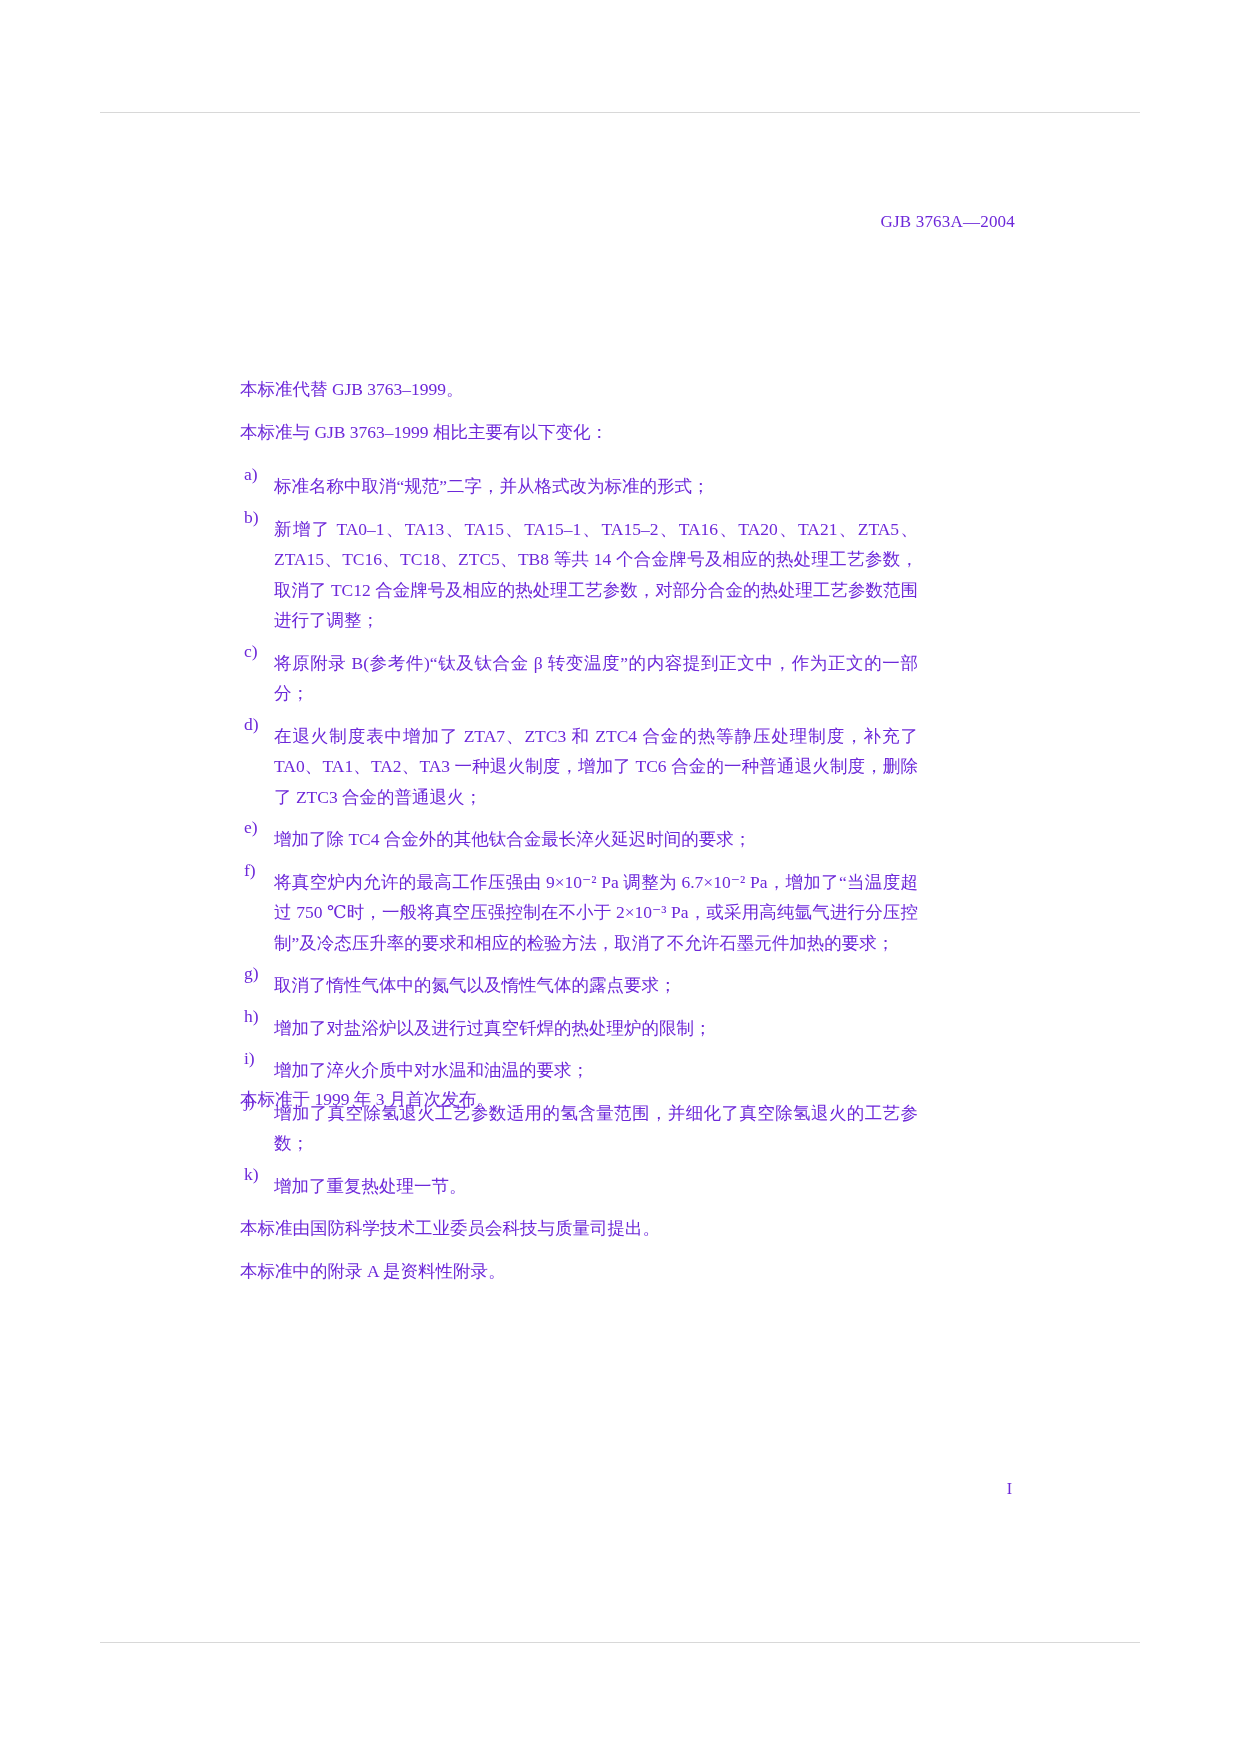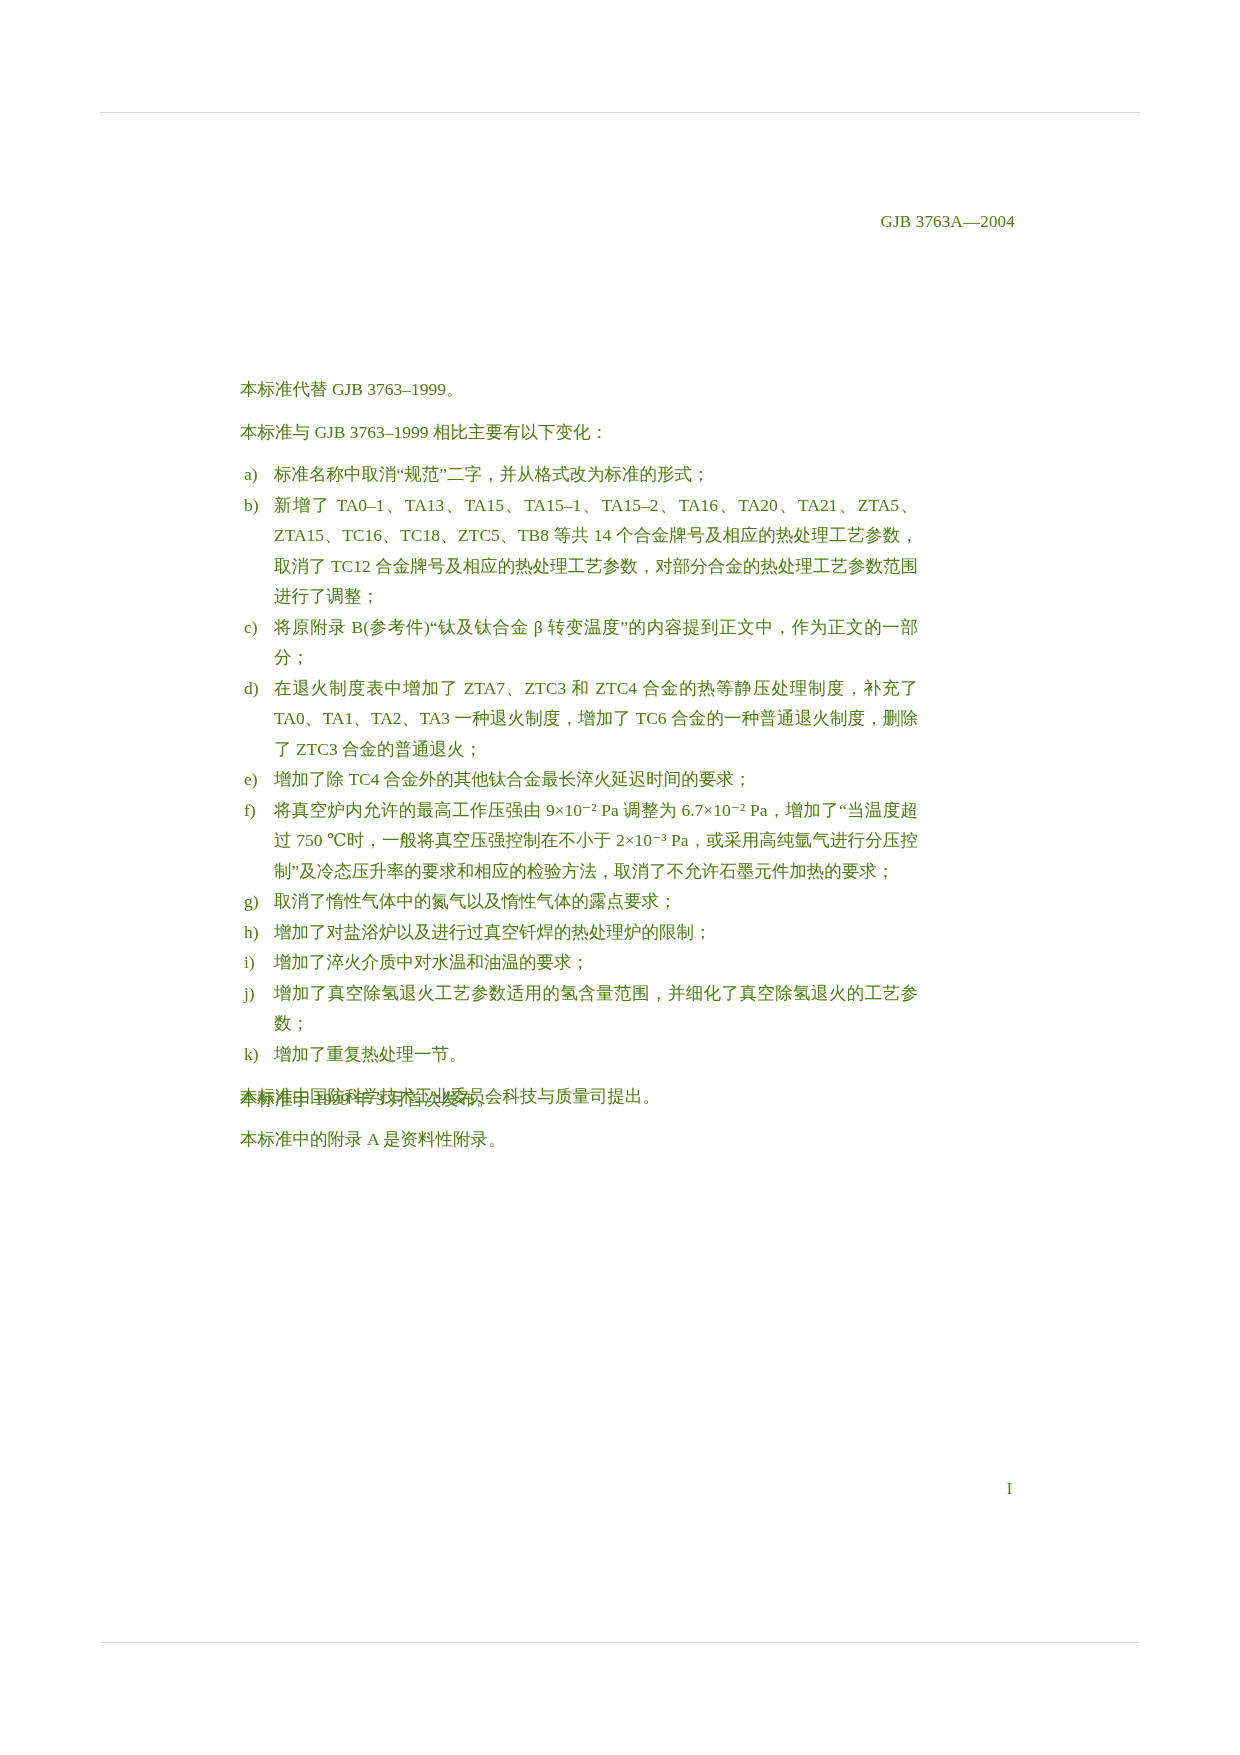--- a/index.html
+++ b/index.html
@@ -6,21 +6,21 @@
     margin: 0;
     padding: 0;
     background: #ffffff;
   }
   .page {
     position: relative;
     width: 1240px;
     height: 1755px;
     background: #ffffff;
     font-family: "Liberation Serif", "DejaVu Serif", serif;
-    color: #4d7c0f;
+    color: #6d28d9;
     box-sizing: border-box;
     overflow: hidden;
   }
   
   .page-rule-top {
     position: absolute;
     left: 100px;
     right: 100px;
     top: 112px;
     height: 1px;
@@ -81,20 +81,21 @@
     flex: 0 0 46px;
     padding-left: 16px;
     box-sizing: border-box;
     font-size: 17.5px;
     font-family: "Liberation Serif", serif;
   }
   .list-text {
     flex: 1 1 auto;
     text-align: justify;
     text-justify: inter-ideograph;
+    margin-top: 12px;
   }
   .tail .para {
     text-align: justify;
   }
   .wrap-full {
     position: absolute;
     left: 180px;
     width: 740px;
   }
   .folio {

